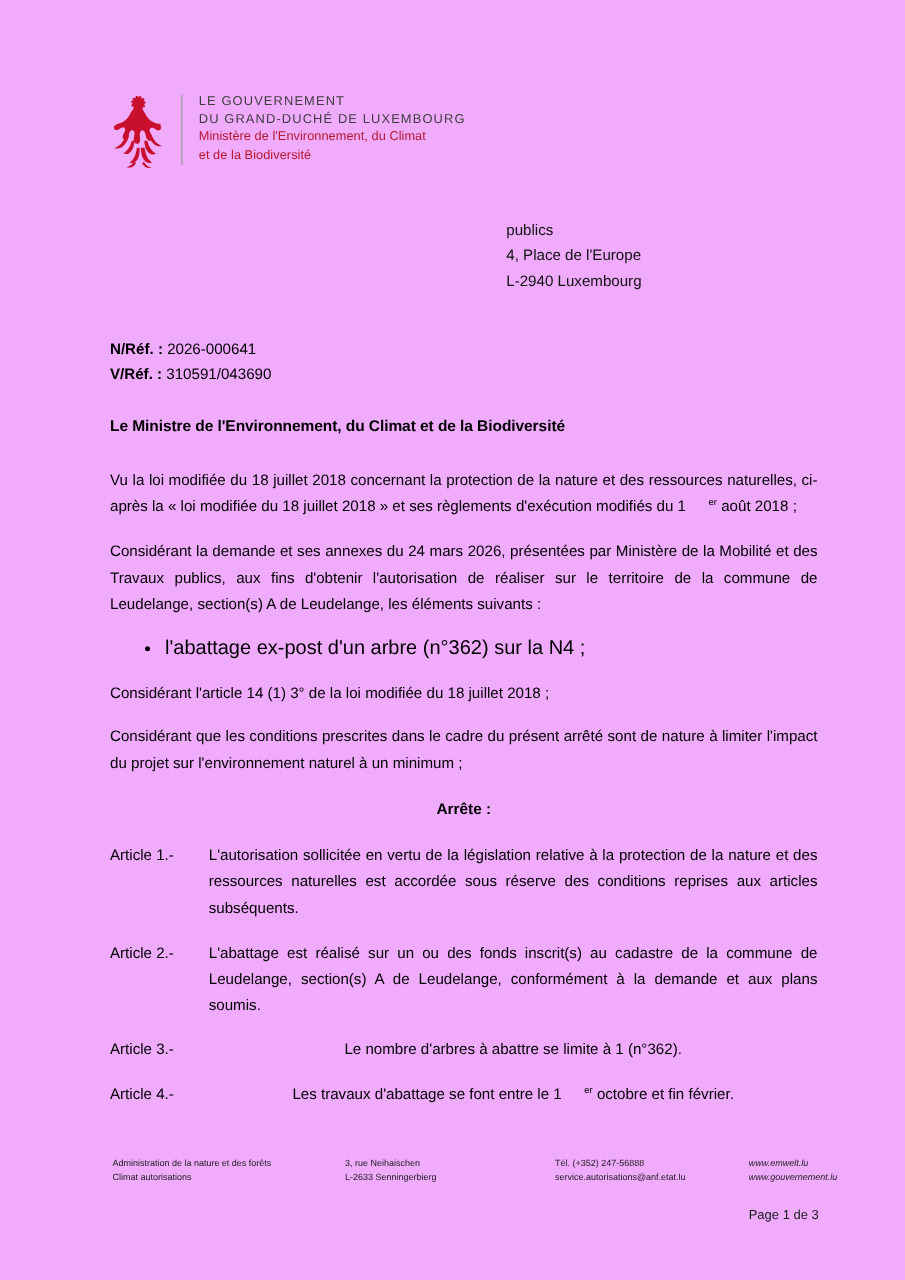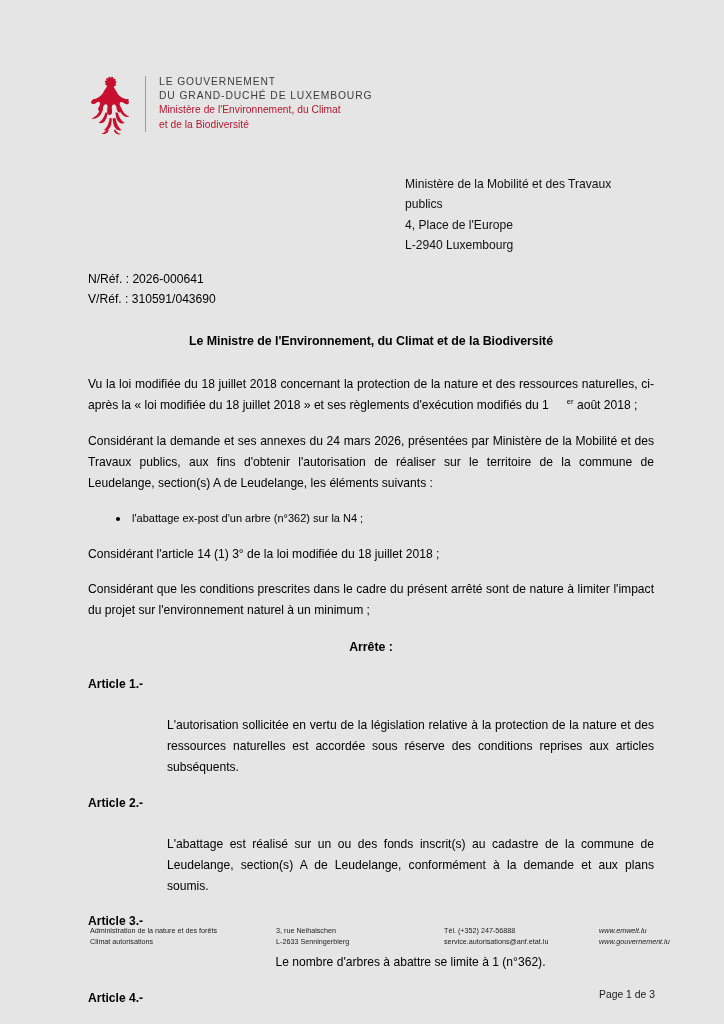--- a/index.html
+++ b/index.html
@@ -4,21 +4,21 @@
 <style>
   html, body {
     margin: 0;
     padding: 0;
     background: #ffffff;
   }
   .page {
     position: relative;
     width: 724px;
     height: 1024px;
-    background: #e5e5e5;
+    background: #f0abfc;
     font-family: "Liberation Sans", sans-serif;
     color: #000000;
     overflow: hidden;
   }
 
   
   .letterhead {
     position: absolute;
     left: 88px;
     top: 74px;
@@ -66,29 +66,29 @@
   }
 
   
   .refs {
     position: absolute;
     left: 88px;
     top: 270px;
     font-size: 12.1px;
     line-height: 19.6px;
   }
-  .refs .lbl { font-weight: normal; text-align: center; }
+  .refs .lbl { font-weight: bold; text-align: center; }
 
   
   .doc-title {
     position: absolute;
     left: 88px;
     top: 334px;
     width: 566px;
-    text-align: center;
+    text-align: left;
     font-size: 12.4px;
     font-weight: bold;
     letter-spacing: -0.05px;
   }
 
   
   .body-block {
     position: absolute;
     left: 88px;
     top: 374px;
@@ -107,21 +107,21 @@
     vertical-align: super;
     line-height: 0;
     padding-left: 18px;
   }
   ul.bullets {
     margin: 0 0 14px 0;
     padding: 0 0 0 44px;
     list-style: none;
   }
   ul.bullets li {
-    font-size: 11px;
+    font-size: 16px;
     line-height: 21.3px;
     position: relative;
   }
   ul.bullets li::before {
     content: "";
     position: absolute;
     left: -16px;
     top: 9px;
     width: 4px;
     height: 4px;
@@ -136,30 +136,29 @@
   }
 
   
   .article {
     display: flex;
     margin-bottom: 14px;
   }
   .article .art-label {
     flex: 0 0 79px;
     font-size: 12.1px;
-    font-weight: bold;
+    font-weight: normal;
     line-height: 21.3px;
     white-space: nowrap;
   }
   .article .art-text {
     flex: 1 1 auto;
     font-size: 12.1px;
     line-height: 21.3px;
     text-align: justify;
-    margin-top: 41px;
   }
   .article.short .art-text { text-align: center; }
 
   
   .footer {
     position: absolute;
     left: 90px;
     top: 925px;
     width: 566px;
     display: flex;
@@ -171,21 +170,20 @@
   .fcol-1 { width: 186px; }
   .fcol-2 { width: 120px; }
   .fcol-3 { width: 155px; margin-left: 48px; }
   .fcol-4 { width: 105px; font-style: italic; }
   .page-num {
     position: absolute;
     right: 69px;
     top: 967px;
     font-size: 10.4px;
     color: #1b1b1b;
-    margin-top: 22px;
   }
 </style>
 </head>
 <body>
 
 <div class="page">
 
   <div class="letterhead">
     <div class="lion-wrap">
       <svg width="46" height="62" viewBox="0 0 46 62" xmlns="http://www.w3.org/2000/svg">
@@ -208,21 +206,20 @@
     <div class="lh-rule"></div>
     <div class="lh-text">
       <div class="lh-gov">LE GOUVERNEMENT</div>
       <div class="lh-gov">DU GRAND-DUCHÉ DE LUXEMBOURG</div>
       <div class="lh-min">Ministère de l'Environnement, du Climat</div>
       <div class="lh-min">et de la Biodiversité</div>
     </div>
   </div>
 
   <div class="recipient">
-    <div>Ministère de la Mobilité et des Travaux</div>
     <div>publics</div>
     <div>4, Place de l'Europe</div>
     <div>L-2940 Luxembourg</div>
   </div>
 
   <div class="refs">
     <div>
       <span class="lbl">N/Réf. :</span>
       <span>2026-000641</span>
     </div>

